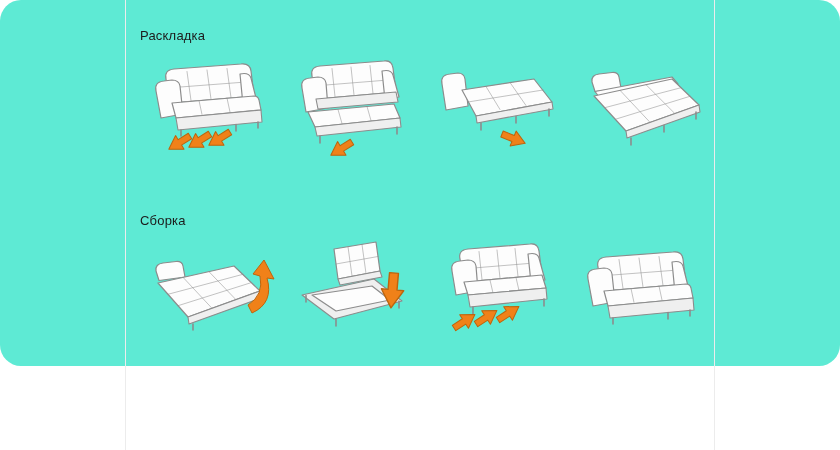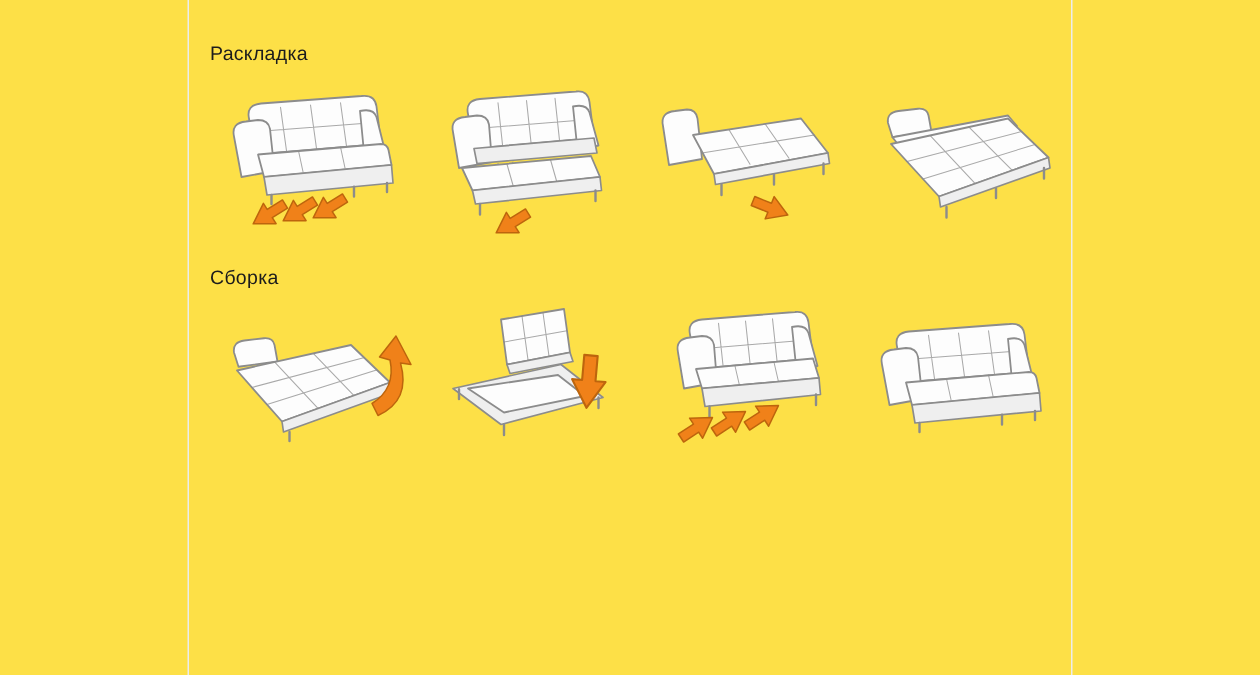--- a/index.html
+++ b/index.html
@@ -7,43 +7,44 @@
     padding: 0;
     background: #ffffff;
     width: 840px;
     height: 450px;
     overflow: hidden;
     font-family: "Liberation Sans", sans-serif;
   }
   .page {
     position: relative;
     width: 840px;
-    height: 450px;
-    background: #fde047;
+    height: 366px;
+    background: #5eead4;
+    border-radius: 21px;
   }
   .content {
     position: absolute;
     left: 125px;
     top: 0;
     width: 590px;
     height: 450px;
     box-sizing: border-box;
     border-left: 1px solid var(--border, #ececec);
     border-right: 1px solid var(--border, #ececec);
     padding: 14px 8px 0 10px;
   }
   .section-title {
     font-size: 13px;
     font-weight: 400;
     color: #1c1c1c;
     margin: 0 0 2px 4px;
     letter-spacing: 0.2px;
   }
   .section-unfold .section-title { margin-top: 14px; }
-  .section-fold .section-title { margin-top: 14px; }
+  .section-fold .section-title { margin-top: 50px; }
   .steps-row {
     display: flex;
     gap: 4px;
   }
   .step-figure {
     margin: 0;
     width: 140px;
     height: 118px;
     display: flex;
     align-items: center;

